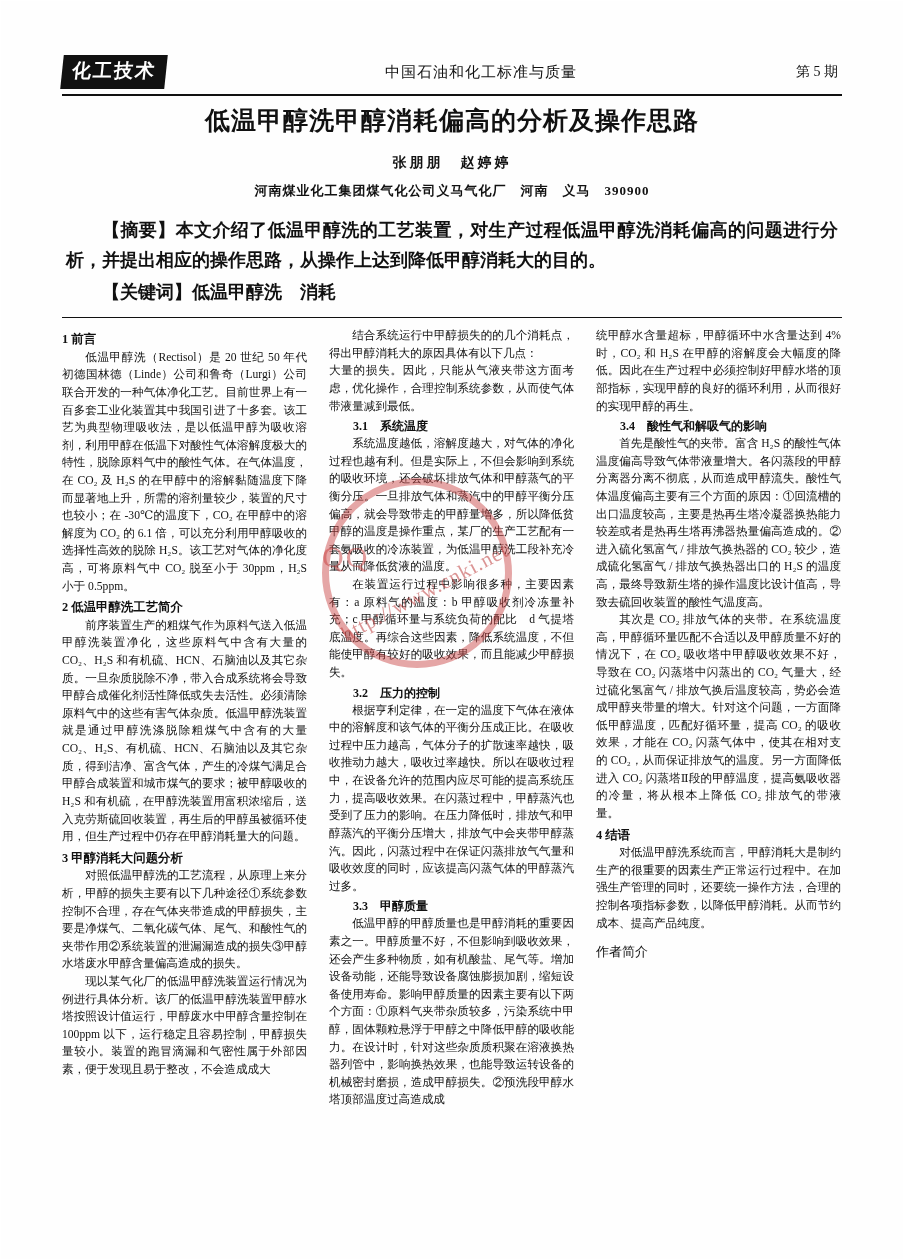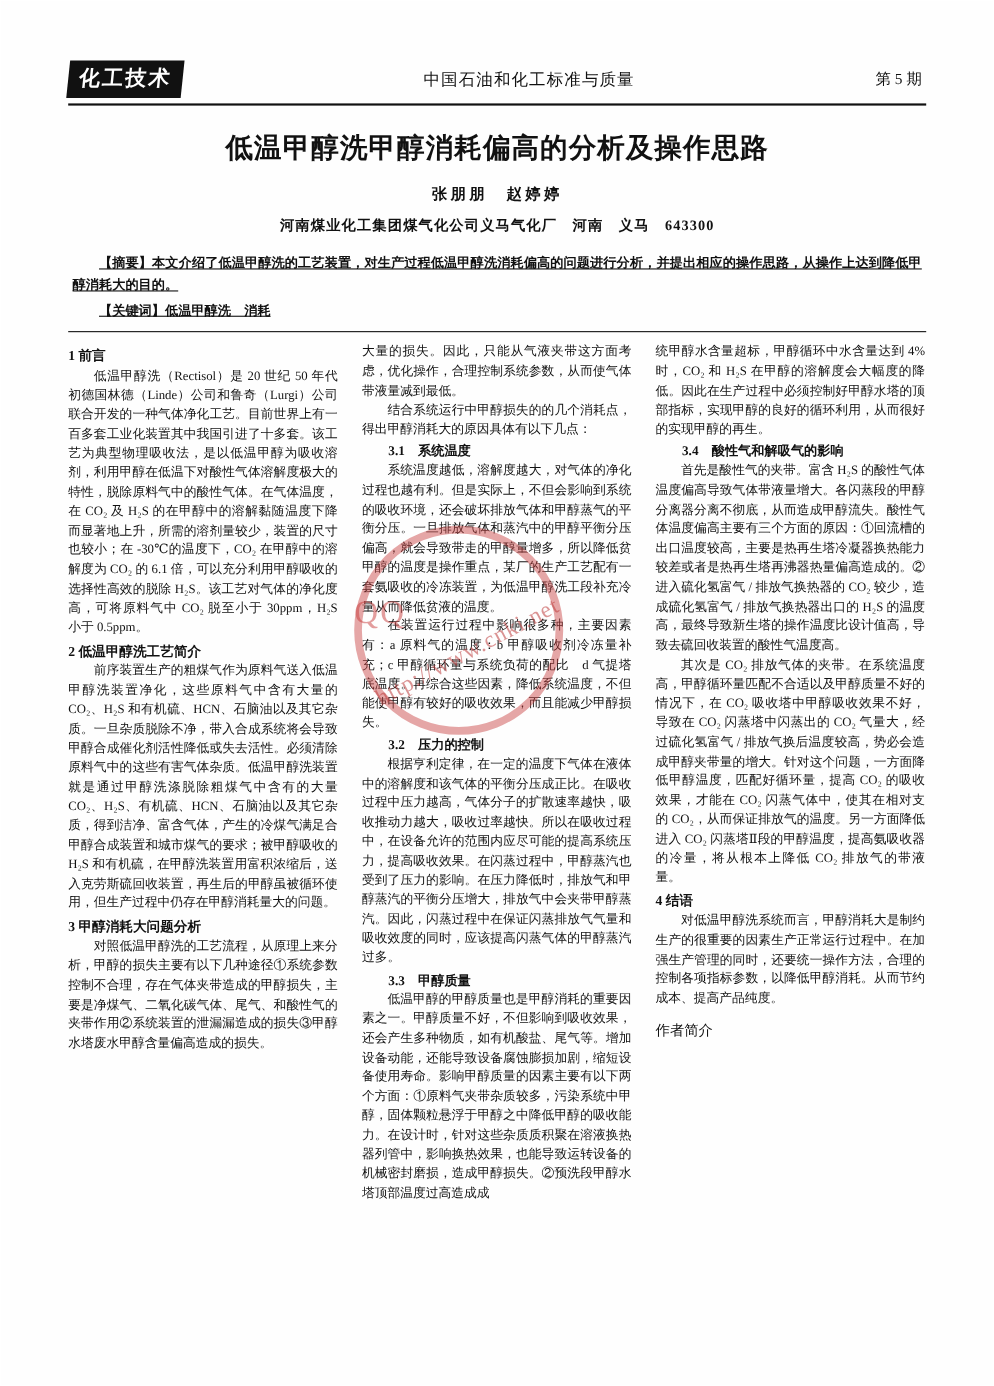--- a/index.html
+++ b/index.html
@@ -58,21 +58,21 @@
   }
   .header-right {
     font-size: 14px;
     white-space: nowrap;
     padding-right: 4px;
   }
 
   
   .title-block {
     text-align: center;
-    padding-top: 22px;
+    padding-top: 8px;
   }
   .article-title {
     font-size: 25px;
     font-weight: bold;
     letter-spacing: 1px;
   }
   .authors {
     font-size: 14px;
     font-weight: bold;
     margin-top: 17px;
@@ -81,26 +81,25 @@
   .affiliation {
     font-size: 13px;
     font-weight: bold;
     margin-top: 10px;
     letter-spacing: 1px;
   }
 
   
   .abstract-block {
     margin-top: 16px;
-    font-size: 12px;
+    font-size: 18px;
     font-weight: bold;
     line-height: 1.65;
     text-align: justify;
     padding: 0 4px;
-    text-decoration: underline;
   }
   .abstract-block p {
     margin: 0;
     text-indent: 2em;
   }
   .abstract-block p.kw {
     margin-top: 3px;
   }
   .rule-under-abstract {
     border-bottom: 1px solid #111;
@@ -225,41 +224,42 @@
 
     <div class="header">
       <div class="journal-badge">化工技术</div>
       <div class="header-center">中国石油和化工标准与质量</div>
       <div class="header-right">第 5 期</div>
     </div>
 
     <div class="title-block">
       <div class="article-title">低温甲醇洗甲醇消耗偏高的分析及操作思路</div>
       <div class="authors">张朋朋　赵婷婷</div>
-      <div class="affiliation">河南煤业化工集团煤气化公司义马气化厂　河南　义马　643300</div>
+      <div class="affiliation">河南煤业化工集团煤气化公司义马气化厂　河南　义马　390900</div>
     </div>
 
     <div class="abstract-block">
       <p>【摘要】本文介绍了低温甲醇洗的工艺装置，对生产过程低温甲醇洗消耗偏高的问题进行分析，并提出相应的操作思路，从操作上达到降低甲醇消耗大的目的。</p>
       <p class="kw">【关键词】低温甲醇洗　消耗</p>
     </div>
     <div class="rule-under-abstract"></div>
 
     <div class="columns">
       <div class="col" id="col0">
           <h2>1 前言</h2>
           <p>低温甲醇洗（Rectisol）是 20 世纪 50 年代初德国林德（Linde）公司和鲁奇（Lurgi）公司联合开发的一种气体净化工艺。目前世界上有一百多套工业化装置其中我国引进了十多套。该工艺为典型物理吸收法，是以低温甲醇为吸收溶剂，利用甲醇在低温下对酸性气体溶解度极大的特性，脱除原料气中的酸性气体。在气体温度，在 CO₂ 及 H₂S 的在甲醇中的溶解黏随温度下降而显著地上升，所需的溶剂量较少，装置的尺寸也较小；在 -30℃的温度下，CO₂ 在甲醇中的溶解度为 CO₂ 的 6.1 倍，可以充分利用甲醇吸收的选择性高效的脱除 H₂S。该工艺对气体的净化度高，可将原料气中 CO₂ 脱至小于 30ppm，H₂S 小于 0.5ppm。</p>
           <h2>2 低温甲醇洗工艺简介</h2>
           <p>前序装置生产的粗煤气作为原料气送入低温甲醇洗装置净化，这些原料气中含有大量的 CO₂、H₂S 和有机硫、HCN、石脑油以及其它杂质。一旦杂质脱除不净，带入合成系统将会导致甲醇合成催化剂活性降低或失去活性。必须清除原料气中的这些有害气体杂质。低温甲醇洗装置就是通过甲醇洗涤脱除粗煤气中含有的大量 CO₂、H₂S、有机硫、HCN、石脑油以及其它杂质，得到洁净、富含气体，产生的冷煤气满足合甲醇合成装置和城市煤气的要求；被甲醇吸收的 H₂S 和有机硫，在甲醇洗装置用富积浓缩后，送入克劳斯硫回收装置，再生后的甲醇虽被循环使用，但生产过程中仍存在甲醇消耗量大的问题。</p>
           <h2>3 甲醇消耗大问题分析</h2>
           <p>对照低温甲醇洗的工艺流程，从原理上来分析，甲醇的损失主要有以下几种途径①系统参数控制不合理，存在气体夹带造成的甲醇损失，主要是净煤气、二氧化碳气体、尾气、和酸性气的夹带作用②系统装置的泄漏漏造成的损失③甲醇水塔废水甲醇含量偏高造成的损失。</p>
+          <p>现以某气化厂的低温甲醇洗装置运行情况为例进行具体分析。该厂的低温甲醇洗装置甲醇水塔按照设计值运行，甲醇废水中甲醇含量控制在 100ppm 以下，运行稳定且容易控制，甲醇损失量较小。装置的跑冒滴漏和气密性属于外部因素，便于发现且易于整改，不会造成成大</p>
         </div>
       <div class="col" id="col1">
+          <p>结合系统运行中甲醇损失的的几个消耗点，得出甲醇消耗大的原因具体有以下几点：</p>
           <p style="text-indent: 0px;">大量的损失。因此，只能从气液夹带这方面考虑，优化操作，合理控制系统参数，从而使气体带液量减到最低。</p>
-          <p>结合系统运行中甲醇损失的的几个消耗点，得出甲醇消耗大的原因具体有以下几点：</p>
           <h3>3.1　系统温度</h3>
           <p>系统温度越低，溶解度越大，对气体的净化过程也越有利。但是实际上，不但会影响到系统的吸收环境，还会破坏排放气体和甲醇蒸气的平衡分压。一旦排放气体和蒸汽中的甲醇平衡分压偏高，就会导致带走的甲醇量增多，所以降低贫甲醇的温度是操作重点，某厂的生产工艺配有一套氨吸收的冷冻装置，为低温甲醇洗工段补充冷量从而降低贫液的温度。</p>
           <p>在装置运行过程中影响很多种，主要因素有：a 原料气的温度：b 甲醇吸收剂冷冻量补充；c 甲醇循环量与系统负荷的配比　d 气提塔底温度。再综合这些因素，降低系统温度，不但能使甲醇有较好的吸收效果，而且能减少甲醇损失。</p>
           <h3>3.2　压力的控制</h3>
           <p>根据亨利定律，在一定的温度下气体在液体中的溶解度和该气体的平衡分压成正比。在吸收过程中压力越高，气体分子的扩散速率越快，吸收推动力越大，吸收过率越快。所以在吸收过程中，在设备允许的范围内应尽可能的提高系统压力，提高吸收效果。在闪蒸过程中，甲醇蒸汽也受到了压力的影响。在压力降低时，排放气和甲醇蒸汽的平衡分压增大，排放气中会夹带甲醇蒸汽。因此，闪蒸过程中在保证闪蒸排放气气量和吸收效度的同时，应该提高闪蒸气体的甲醇蒸汽过多。</p>
           <h3>3.3　甲醇质量</h3>
           <p>低温甲醇的甲醇质量也是甲醇消耗的重要因素之一。甲醇质量不好，不但影响到吸收效果，还会产生多种物质，如有机酸盐、尾气等。增加设备动能，还能导致设备腐蚀膨损加剧，缩短设备使用寿命。影响甲醇质量的因素主要有以下两个方面：①原料气夹带杂质较多，污染系统中甲醇，固体颗粒悬浮于甲醇之中降低甲醇的吸收能力。在设计时，针对这些杂质质积聚在溶液换热器列管中，影响换热效果，也能导致运转设备的机械密封磨损，造成甲醇损失。②预洗段甲醇水塔顶部温度过高造成成</p>
         </div>
       <div class="col" id="col2">
           <p style="text-indent: 0px;">统甲醇水含量超标，甲醇循环中水含量达到 4% 时，CO₂ 和 H₂S 在甲醇的溶解度会大幅度的降低。因此在生产过程中必须控制好甲醇水塔的顶部指标，实现甲醇的良好的循环利用，从而很好的实现甲醇的再生。</p>

